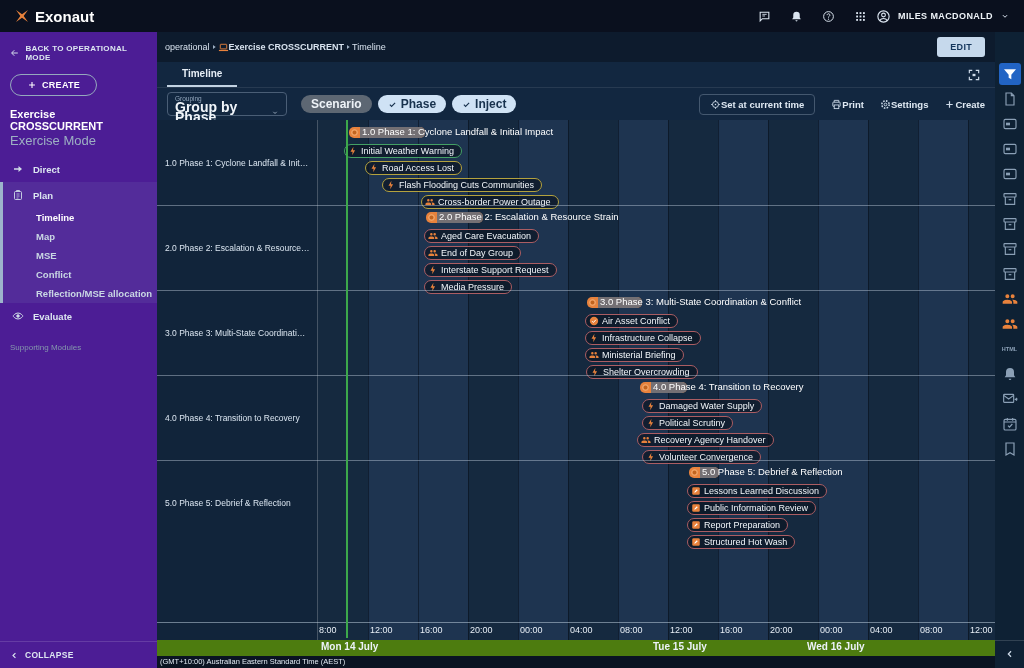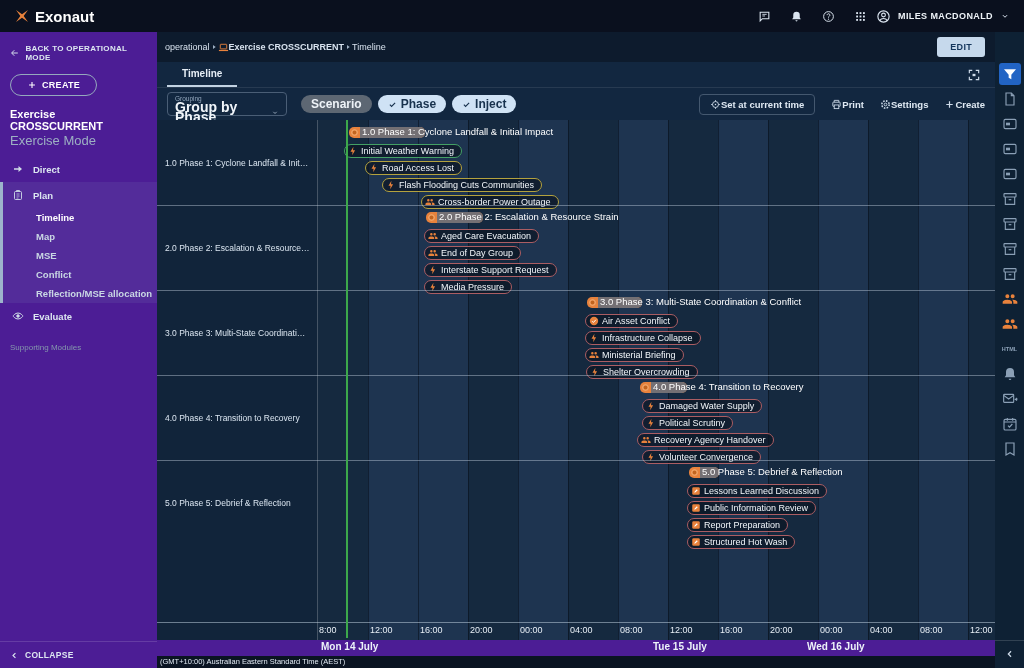--- a/index.html
+++ b/index.html
@@ -81,21 +81,21 @@
   .axis-line{position:absolute;left:0;right:0;top:502px;height:1px;background:rgba(200,215,230,.5);z-index:4}
   .ct-line{position:absolute;top:0;height:518px;width:2px;background:var(--green-line);z-index:5}
   .phase-bar{position:absolute;height:11px;background:var(--orange);border-radius:5px;z-index:2;cursor:pointer}
   .phase-bar .scrim{position:absolute;left:11px;top:0;bottom:0;right:0;background:rgba(99,109,124,.88);border-radius:0 5px 5px 0}
   .phase-bar .dot{position:absolute;left:2px;top:2px;width:7px;height:7px;border-radius:50%;background:#c2641f;box-shadow:inset 0 0 0 1.5px #f2a163}
   .bar-label{position:absolute;font-size:9.5px;color:#fff;white-space:nowrap;z-index:3}
   .pill{position:absolute;display:flex;align-items:center;gap:3px;height:14px;padding:0 7px 0 3px;border-radius:8px;
     border:1px solid #aa5c62;background:rgba(12,22,36,.72);font-size:9px;color:#f2f6fa;white-space:nowrap;z-index:3;cursor:pointer}
   .pill .icn{width:10px;height:10px;flex:none}
   .tick{position:absolute;top:505px;font-size:9px;color:#e8eff6;z-index:3}
-  .dates-row{height:16px;background:#4c1d95;position:relative}
+  .dates-row{height:16px;background:#4d7c0f;position:relative}
   .date-label{position:absolute;top:1px;font-size:10px;font-weight:bold;color:#edf3f9;white-space:nowrap}
   .footer{height:12px;background:#0a1422;position:relative}
   .tz{position:absolute;left:3px;top:1px;font-size:7.5px;color:#dfe8f1}
 
   
   .rail{width:29px;flex:none;background:#0e2134;display:flex;flex-direction:column;align-items:center;padding-top:34px;gap:9px}
   .rail-ic{width:16px;height:16px;color:#8ba0b6;cursor:pointer;flex:none}
   .rail-ic.active{width:22px;height:22px;background:#2264c4;border-radius:3px;color:#fff;padding:3px;margin:-3px 0}
   .rail-html{font-size:5.5px;font-weight:bold;color:#8ba0b6;height:16px;display:flex;align-items:center;cursor:pointer}
   .rail-bottom{margin-top:auto;width:100%;border-top:1px solid rgba(255,255,255,.15);display:flex;justify-content:center;padding:8px 0 9px}

